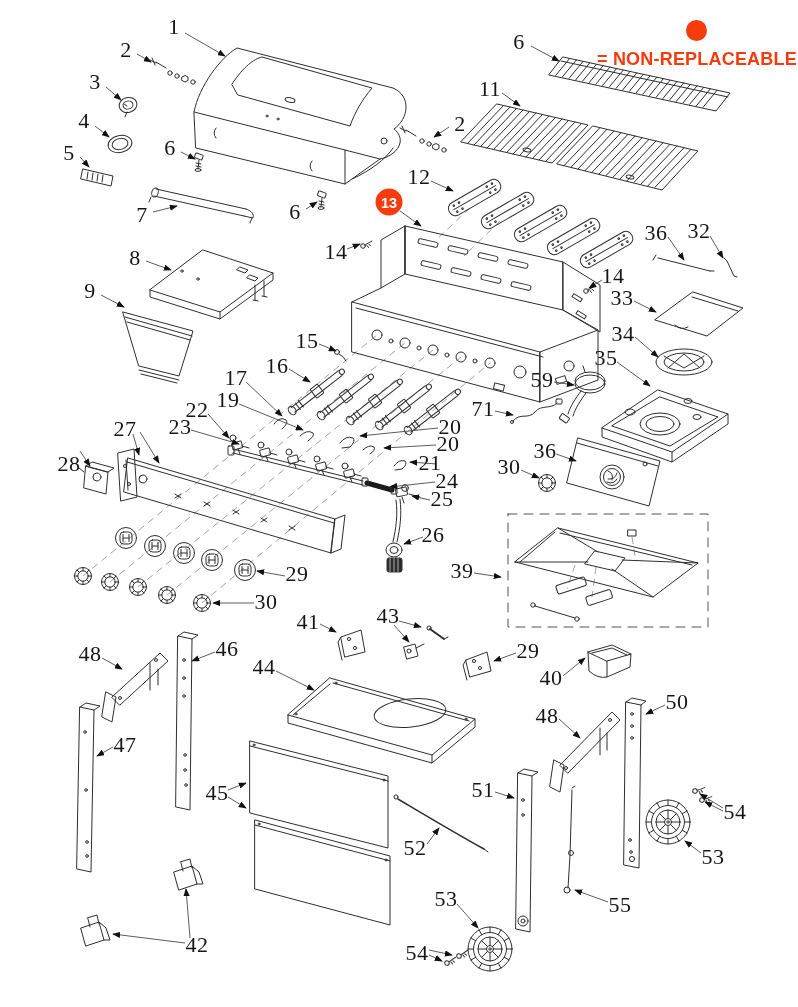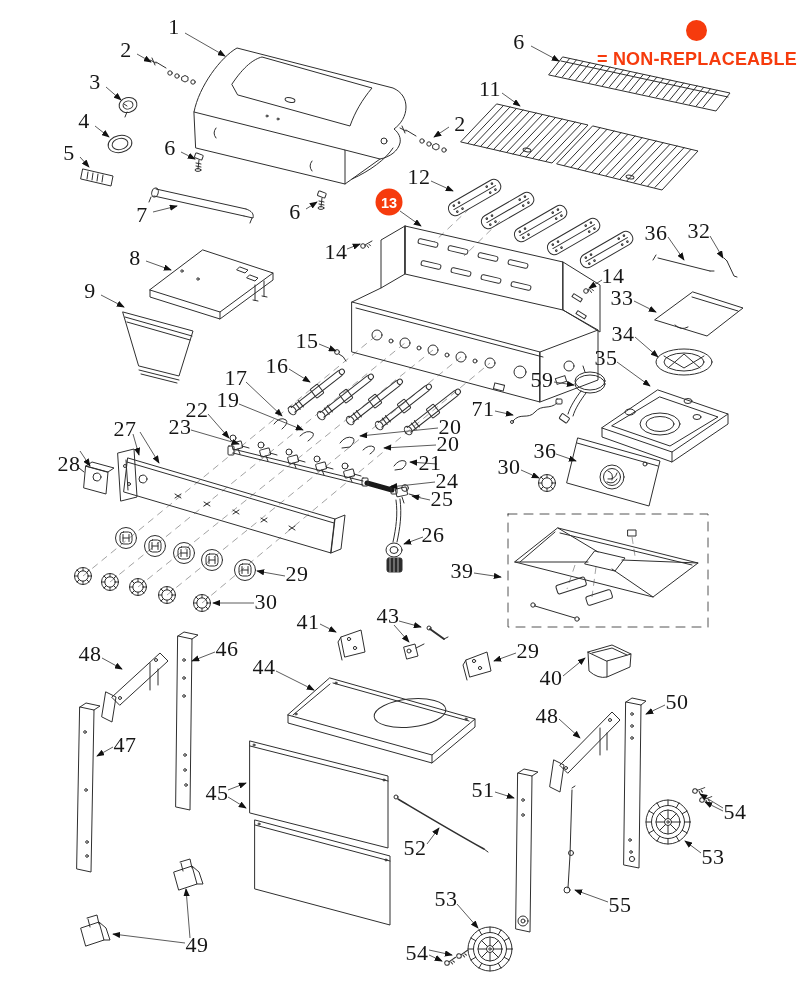--- a/index.html
+++ b/index.html
@@ -615,17 +615,17 @@
 <div class="co" style="left:217px;top:793px">45</div>
 <div class="co" style="left:547px;top:716px">48</div>
 <div class="co" style="left:677px;top:702px">50</div>
 <div class="co" style="left:483px;top:790px">51</div>
 <div class="co" style="left:415px;top:848px">52</div>
 <div class="co" style="left:713px;top:857px">53</div>
 <div class="co" style="left:735px;top:812px">54</div>
 <div class="co" style="left:620px;top:905px">55</div>
 <div class="co" style="left:446px;top:899px">53</div>
 <div class="co" style="left:417px;top:953px">54</div>
-<div class="co" style="left:197px;top:945px">49</div>
+<div class="co" style="left:197px;top:945px">42</div>
 
 <div class="badge" style="left:389px;top:202px">13</div>
 
 </div>
 
 </body></html>

